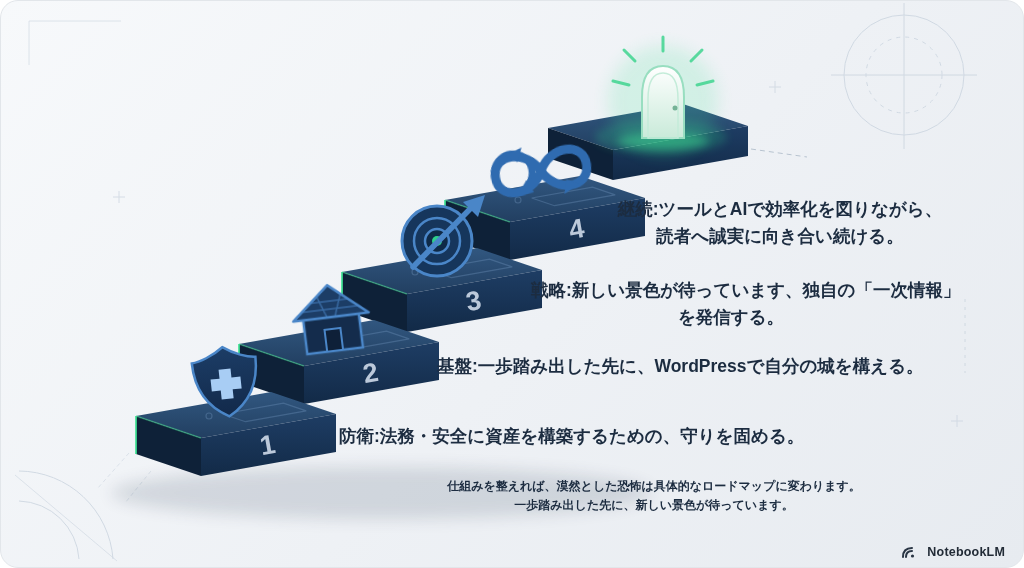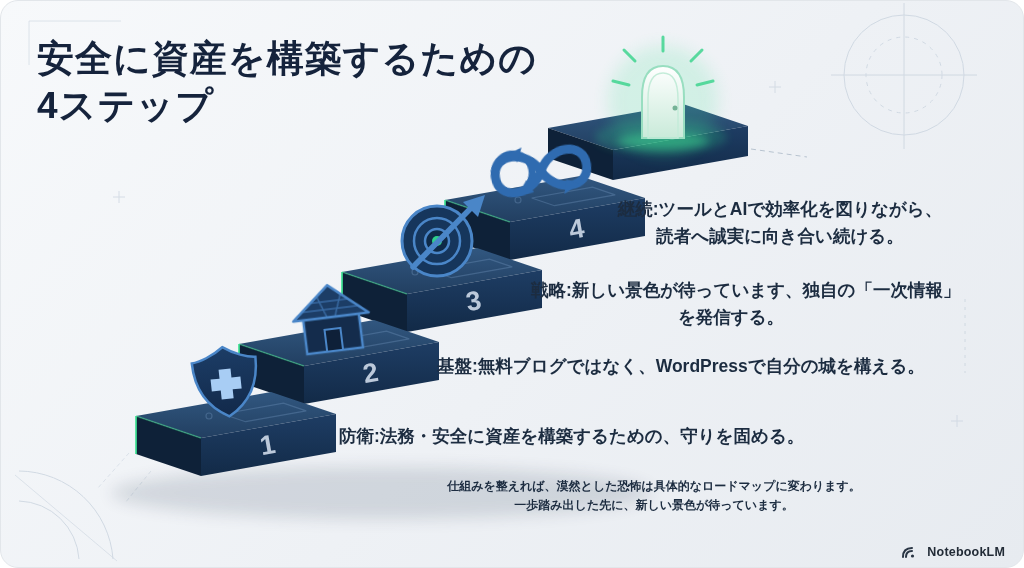--- a/index.html
+++ b/index.html
@@ -193,28 +193,26 @@
 
     <g transform="rotate(-8 540 170)">
       <path d="M496 178 A19 19 0 1 1 524 183" fill="none" stroke="#2f6bb0" stroke-width="7" stroke-linecap="round"></path>
       <polygon points="530,190 515,192 524,177" fill="#2f6bb0"></polygon>
       <path d="M540 170 C528 146 494 146 494 170 C494 194 528 194 540 170 C552 146 586 146 586 170 C586 194 552 194 540 170 Z" fill="none" stroke="#2f6bb0" stroke-width="9" stroke-linecap="round" stroke-linejoin="round"></path>
       <polygon points="524,144 506,150 518,158" fill="#2f6bb0"></polygon>
       <polygon points="560,196 576,188 564,182" fill="#2f6bb0"></polygon>
     </g>
   </svg>
 
-  <h1 class="title">安全に資産を構築するための
-4ステップ</h1>
 
   <div class="label label-step4 center">継続:ツールとAIで効率化を図りながら、
 読者へ誠実に向き合い続ける。</div>
   <div class="label label-step3 center">戦略:新しい景色が待っています、独自の「一次情報」
 を発信する。</div>
-  <div class="label label-step2">基盤:無料ブログではなく、WordPressで自分の城を構える。</div>
+  <div class="label label-step2">基盤:一歩踏み出した先に、WordPressで自分の城を構える。</div>
   <div class="label label-step1">防衛:法務・安全に資産を構築するための、守りを固める。</div>
 
   <div class="footer-note">仕組みを整えれば、漠然とした恐怖は具体的なロードマップに変わります。
 一歩踏み出した先に、新しい景色が待っています。</div>
 
   <div class="brand">
     <svg width="14" height="14" viewBox="0 0 14 14">
       <path d="M2 12 Q2 3 11 3" fill="none" stroke="#2a3645" stroke-width="2" stroke-linecap="round"></path>
       <path d="M5 12 Q5 6 11 6" fill="none" stroke="#2a3645" stroke-width="2" stroke-linecap="round"></path>
       <circle cx="11.5" cy="11" r="1.6" fill="#2a3645"></circle>

